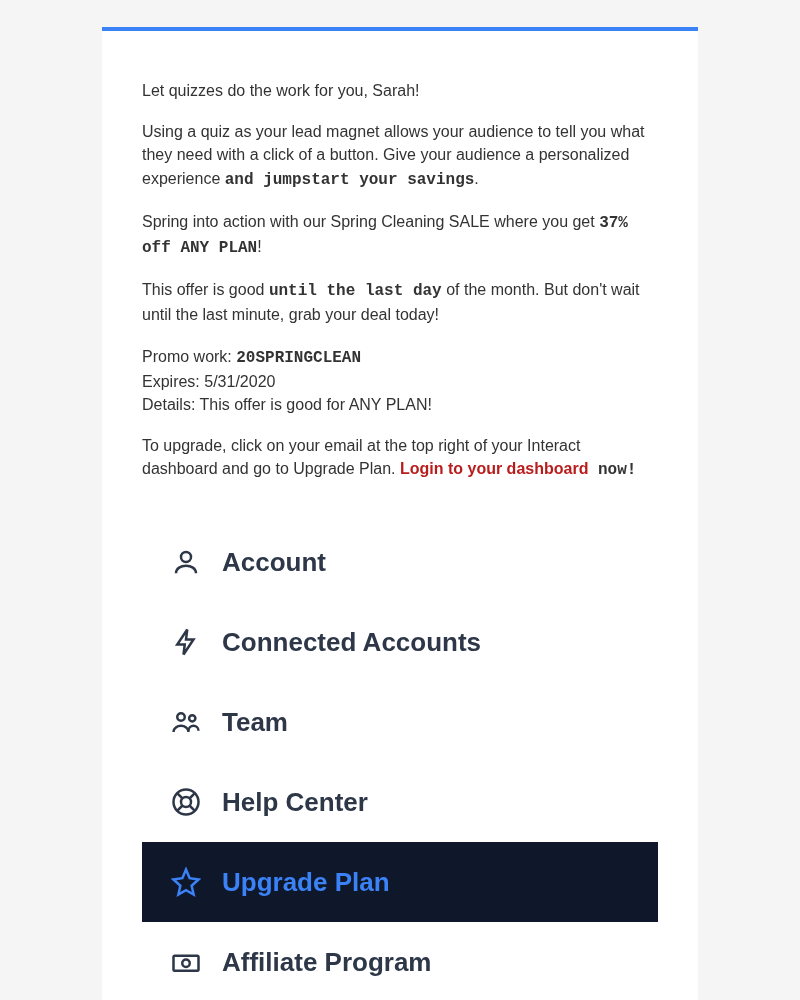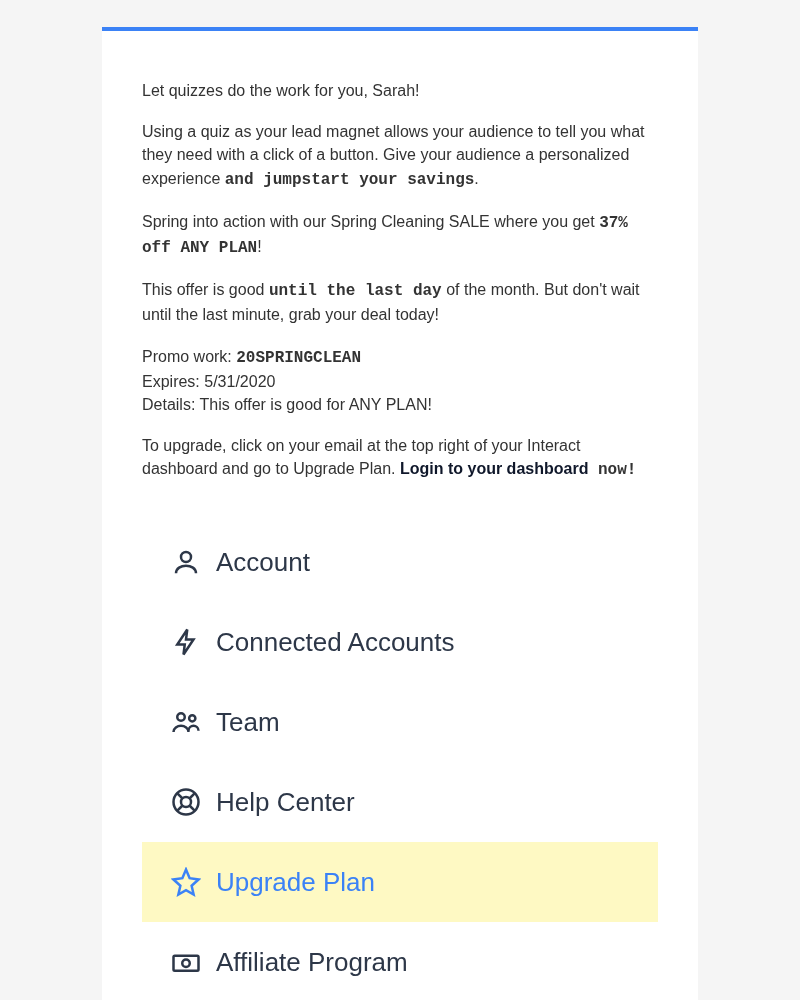--- a/index.html
+++ b/index.html
@@ -19,38 +19,38 @@
       padding: 48px 40px 40px 40px;
     }
     p {
       font-size: 16px;
       line-height: 1.45;
       color: #333;
       margin-bottom: 18px;
     }
     .bold { font-weight: 700; font-family: Liberation Mono, monospace; }
     a.link {
-      color: #0f172a;
+      color: #b91c1c;
       font-weight: 700;
       text-decoration: none;
     }
     .menu {
       margin-top: 40px;
     }
     .menu-item {
       display: flex;
       align-items: center;
-      gap: 14px;
+      gap: 20px;
       padding: 24px 28px;
       font-size: 26px;
-      font-weight: 400;
+      font-weight: 700;
       color: #2d3748;
     }
     .menu-item.highlighted {
-      background: #fef9c3;
+      background: #0f172a;
       color: #3b82f6;
     }
     .menu-item.highlighted .icon svg { stroke: #3b82f6; }
     .icon {
       width: 32px;
       height: 32px;
       display: flex;
       align-items: center;
       justify-content: center;
       flex-shrink: 0;

